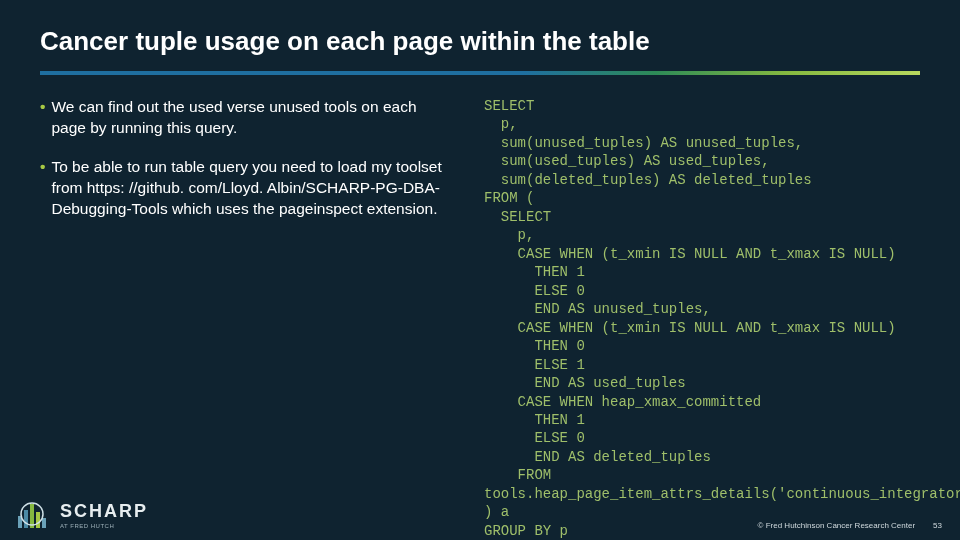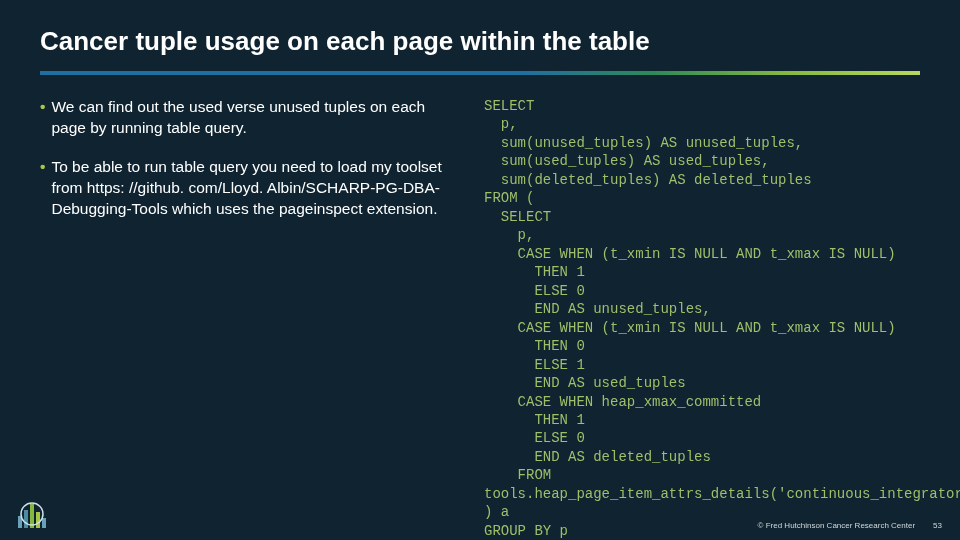--- a/index.html
+++ b/index.html
@@ -98,21 +98,21 @@
 <body>
 
 <div class="slide">
   <h1 class="title">Cancer tuple usage on each page within the table</h1>
   <div class="rule"></div>
 
   <div class="cols">
     <div class="left">
       <div class="bullet">
         <span class="dot">•</span>
-        <span class="txt">We can find out the used verse unused tuples on each page by running table query.</span>
+        <span class="txt">We can find out the used verse unused tools on each page by running this query.</span>
       </div>
       <div class="bullet">
         <span class="dot">•</span>
         <span class="txt">To be able to run table query you need to load my toolset from https: //github. com/Lloyd. Albin/SCHARP-PG-DBA-Debugging-Tools which uses the pageinspect extension.</span>
       </div>
     </div>
     <div class="right">
       <pre class="code">SELECT
   p,
   sum(unused_tuples) AS unused_tuples,
@@ -146,18 +146,22 @@
   <span class="mark">
     <svg width="36" height="30" viewBox="0 0 36 30">
       <rect x="2" y="16" width="4" height="12" fill="#6aa1b8"></rect>
       <rect x="8" y="10" width="4" height="18" fill="#4c8aa5"></rect>
       <rect x="14" y="4" width="4" height="24" fill="#86b940"></rect>
       <rect x="20" y="12" width="4" height="16" fill="#a7c844"></rect>
       <rect x="26" y="18" width="4" height="10" fill="#6aa1b8"></rect>
       <circle cx="16" cy="14" r="11" fill="none" stroke="#cfe0e6" stroke-width="1.5"></circle>
     </svg>
   </span>
+  <span>
+    <div class="word">SCHARP</div>
+    <div class="sub">AT FRED HUTCH</div>
+  </span>
 </div>
 
 <div class="footer">
   <span>© Fred Hutchinson Cancer Research Center</span>
   <span>53</span>
 </div>
 
 </body></html>

